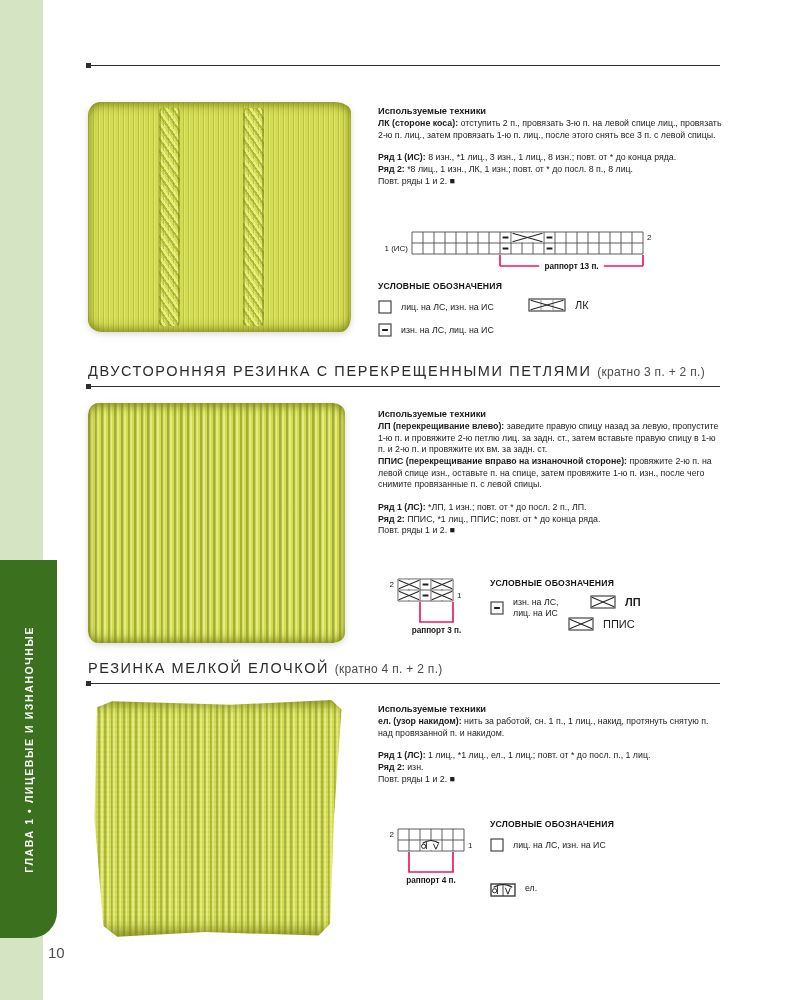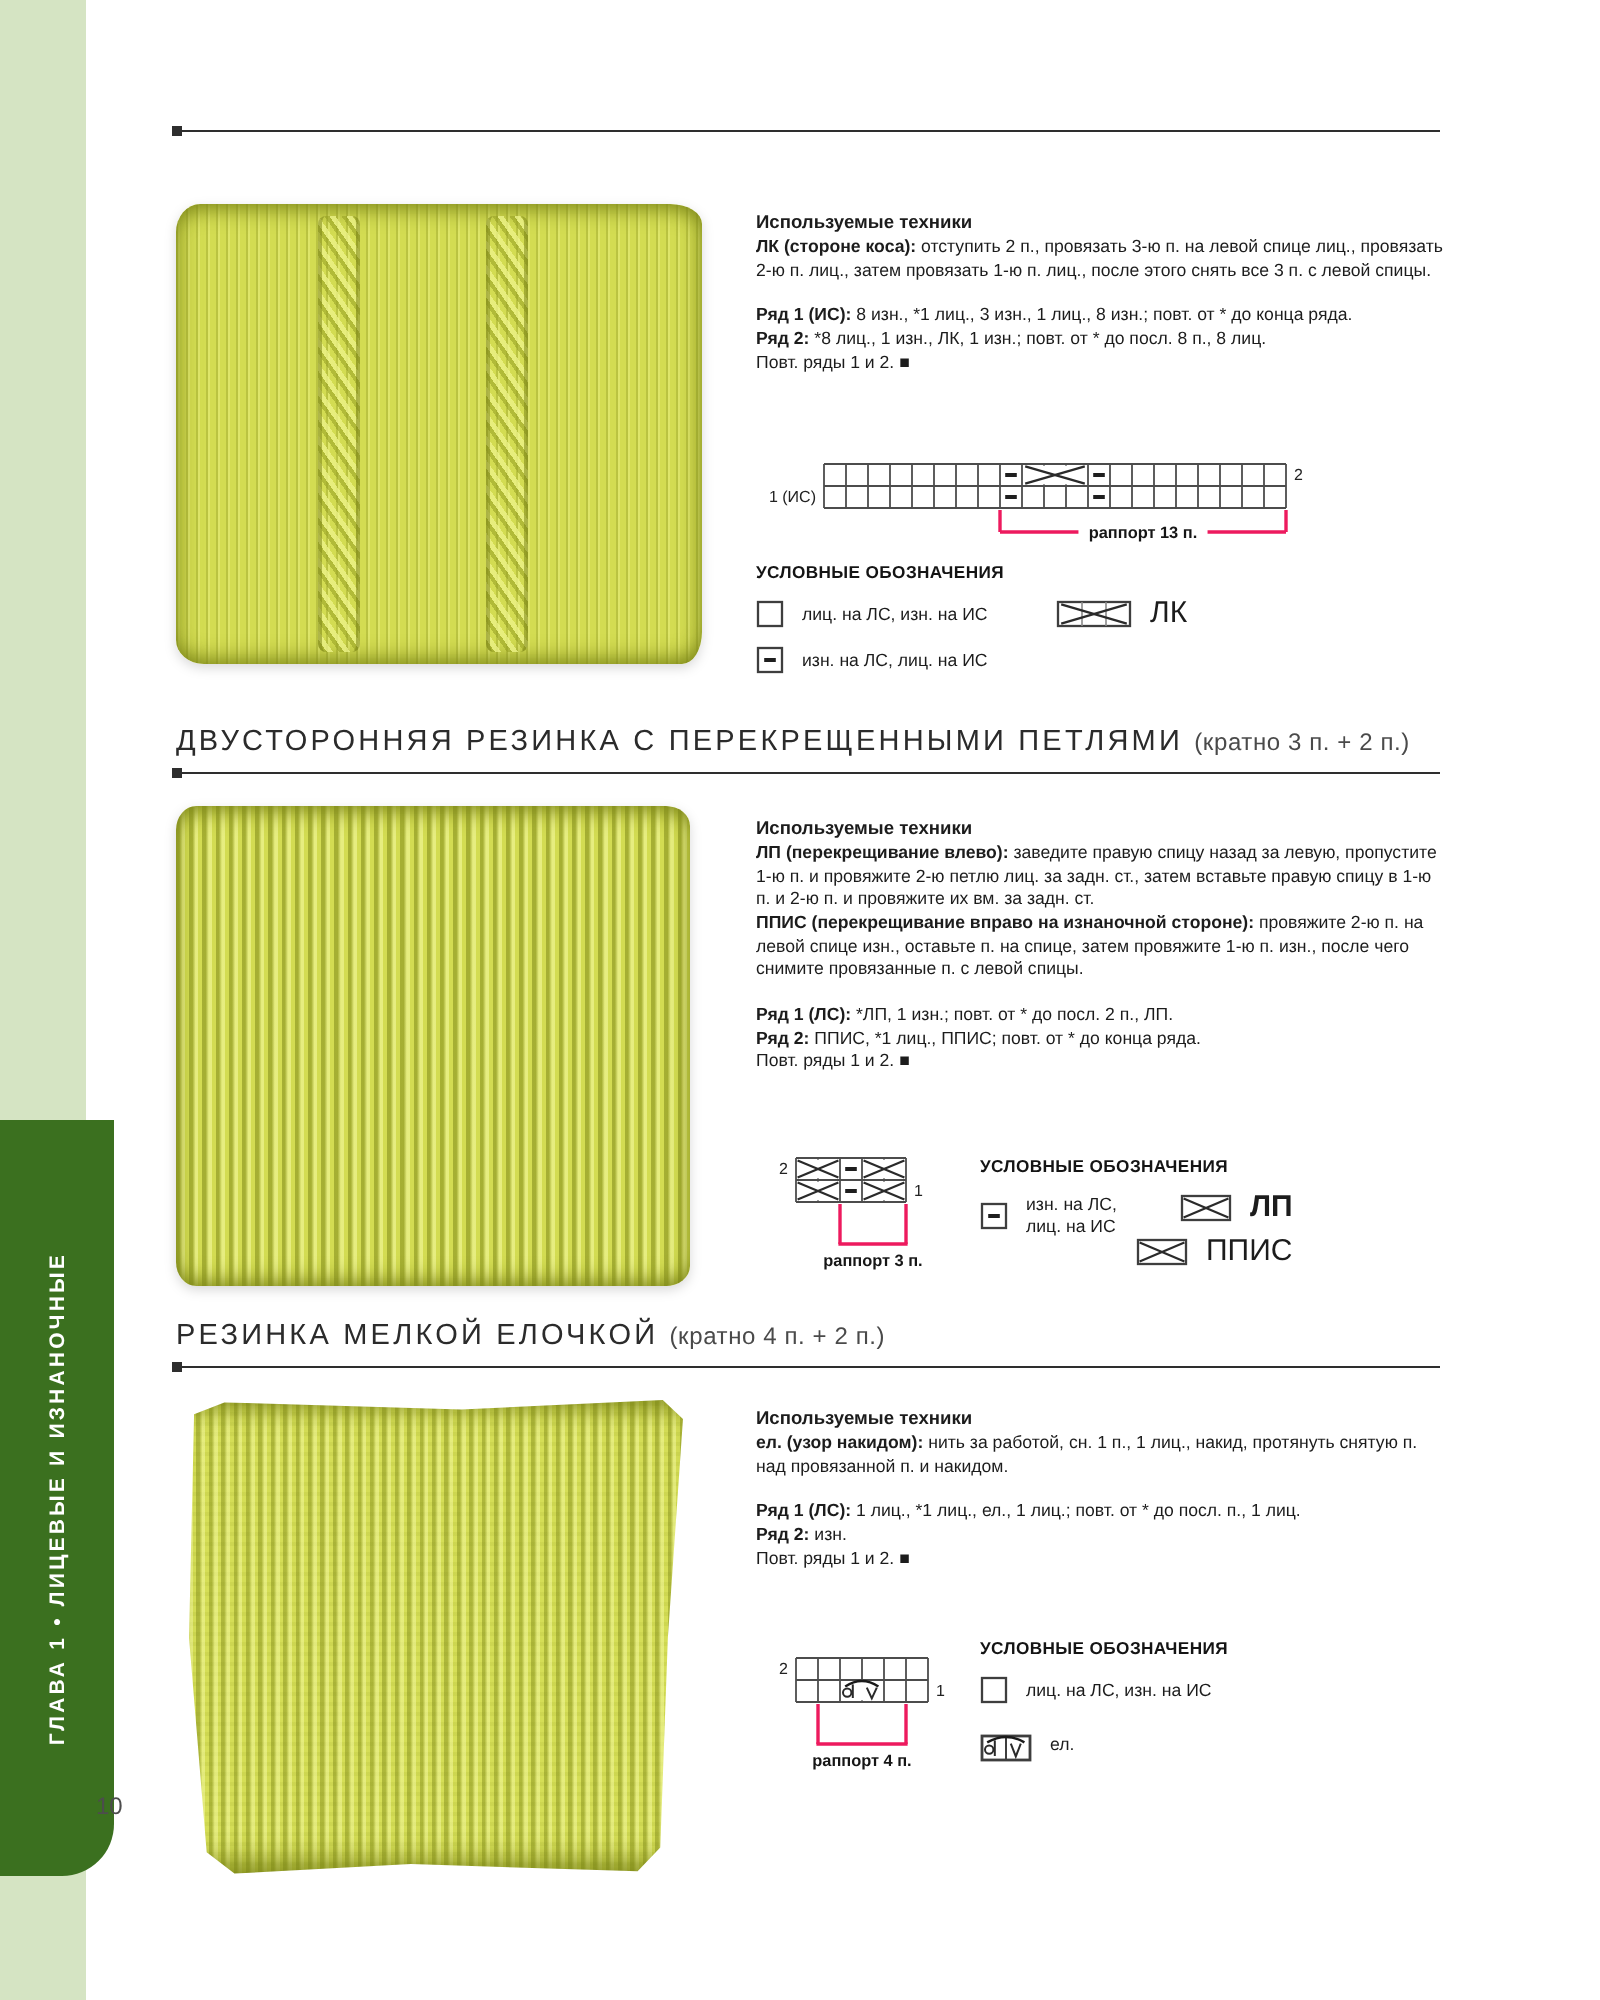--- a/index.html
+++ b/index.html
@@ -6,21 +6,21 @@
   html,body{margin:0;padding:0;background:#ffffff;}
   body{font-family:"Liberation Sans",sans-serif;color:#1c1c1c;}
   .page{position:relative;width:800px;height:1000px;background:#fff;overflow:hidden;}
 
   
   .strip{position:absolute;left:0;top:0;width:43px;height:1000px;}
   .tab{position:absolute;left:0;top:560px;width:57px;height:378px;border-radius:0 0 26px 0;
        display:flex;align-items:center;justify-content:center;}
   .vtext{writing-mode:vertical-rl;transform:rotate(180deg);color:#fff;font-weight:bold;
          font-size:10.5px;letter-spacing:1.6px;white-space:nowrap;}
-  .pagenum{position:absolute;left:48px;top:896px;font-size:12px;color:#4d4d4d;}
+  .pagenum{position:absolute;left:48px;top:944px;font-size:15px;color:#4d4d4d;}
 
   
   .sec-title{position:absolute;left:88px;width:632px;}
   .sec-title h2{margin:0;font-size:14.5px;font-weight:normal;color:#2b2b2b;letter-spacing:1.6px;white-space:nowrap;}
   .sec-title .mult{font-size:12px;color:#4a4a4a;letter-spacing:0.3px;}
   .rule{position:relative;margin-top:7px;border-top:1.4px solid #2e2e2e;}
   .rule::before{content:"";position:absolute;left:-2px;top:-3px;width:4.5px;height:4.5px;background:#2e2e2e;}
 
   
   .textcol{position:absolute;left:378px;width:344px;font-size:8.8px;line-height:1.32;color:#1c1c1c;}
@@ -47,21 +47,21 @@
                repeating-linear-gradient(0deg, rgba(150,160,40,.12) 0 2px, rgba(0,0,0,0) 2px 5px),#d5de56;
     box-shadow:inset 0 -16px 13px -8px rgba(120,130,20,.85), inset 0 12px 11px -7px rgba(120,130,20,.8);}
 
   
   svg.chart{position:absolute;display:block;overflow:visible;}
   svg text{font-family:"Liberation Sans",sans-serif;}
   .legend{position:absolute;}
   .leg-head{font-weight:bold;font-size:8.6px;letter-spacing:.2px;color:#141414;}
   .leg-row{display:flex;align-items:center;gap:9px;margin-top:9px;font-size:8.8px;}
   .leg-row .lbl{white-space:pre-line;line-height:1.25;}
-  .leg-float{position:absolute;display:flex;align-items:center;gap:9px;font-size:15px;}
+  .leg-float{position:absolute;display:flex;align-items:center;gap:9px;font-size:11px;}
 </style>
 </head>
 <body>
 
 <div class="page">
 
   <div class="strip" style="background: rgb(213, 228, 195);"></div>
   <div class="tab" style="background: rgb(59, 112, 31);">
     <span class="vtext">ГЛАВА 1 • ЛИЦЕВЫЕ И ИЗНАНОЧНЫЕ</span>
   </div>
@@ -266,21 +266,21 @@
     </svg>
   <div class="legend" style="left:490px;top:828px;">
     <div class="leg-row" style="margin-top:0;"></div>
     <div class="leg-head" style="margin-top:-9px;">УСЛОВНЫЕ ОБОЗНАЧЕНИЯ</div>
     <div class="leg-row">
       <svg class="leg-ic" viewBox="0 0 14 14" width="14" height="14">
           <rect x="1" y="1" width="12" height="12" fill="#ffffff" stroke="#3e3e3e" stroke-width="1.15"></rect>
         </svg>
       <span class="lbl">лиц. на ЛС, изн. на ИС</span>
     </div>
-    <div class="leg-row" style="margin-top:12px;">
+    <div class="leg-row" style="margin-top:28px;">
       <svg class="leg-ic" viewBox="0 0 26 17" width="26" height="17">
           <rect x="1" y="4" width="24" height="12" fill="#ffffff" stroke="#3e3e3e" stroke-width="1.4"></rect>
           <line x1="13" y1="4" x2="13" y2="16" stroke="#3e3e3e" stroke-width="1"></line>
           <circle cx="4.6" cy="10.8" r="2.1" fill="none" stroke="#2a2a2a" stroke-width="1"></circle>
           <line x1="7.4" y1="6.2" x2="7.4" y2="14" stroke="#2a2a2a" stroke-width="1"></line>
           <polyline points="15.4,7.8 17.9,14.2 20.4,7.8" fill="none" stroke="#2a2a2a" stroke-width="1"></polyline>
           <path d="M 3.6 7.2 Q 13 1.7999999999999998 22.2 7.2" fill="none" stroke="#1a1a1a" stroke-width="1.2"></path>
         </svg>
       <span class="lbl">ел.</span>
     </div>

